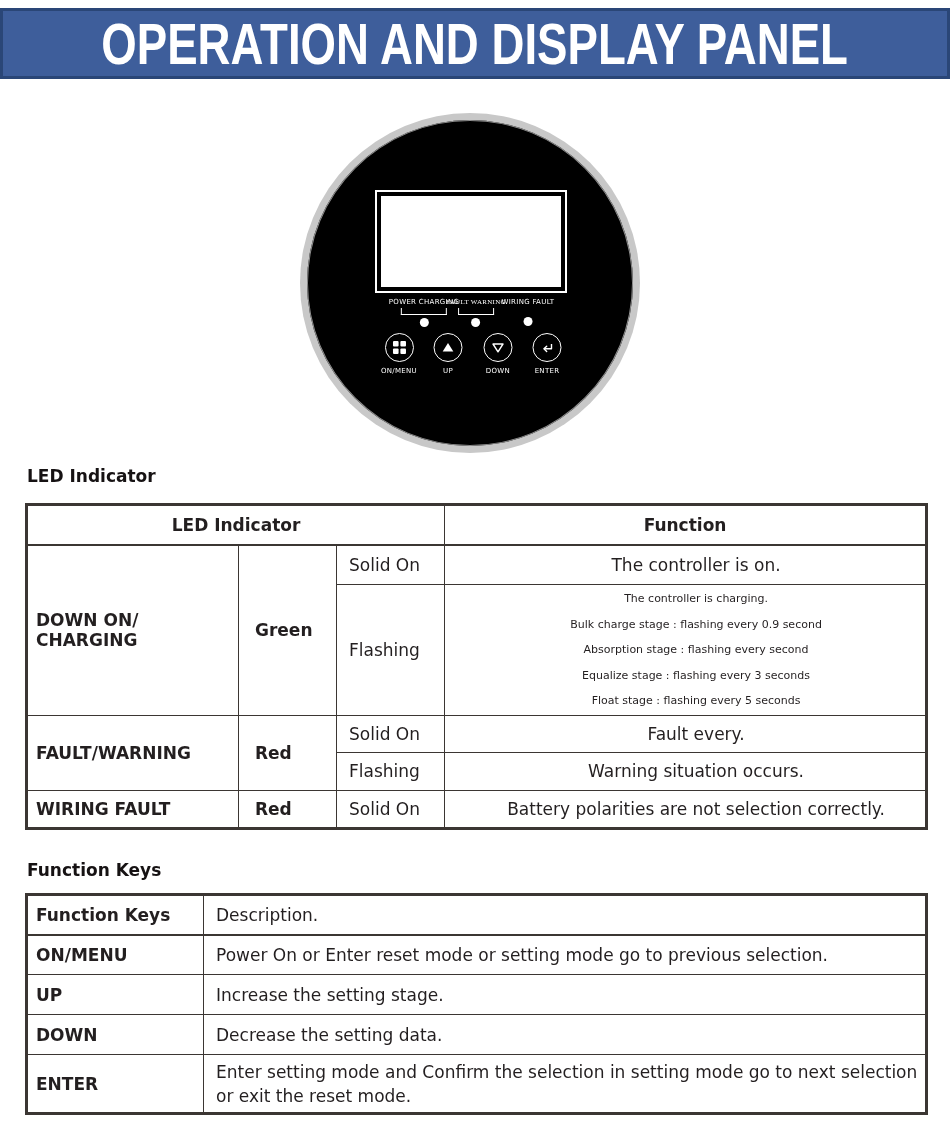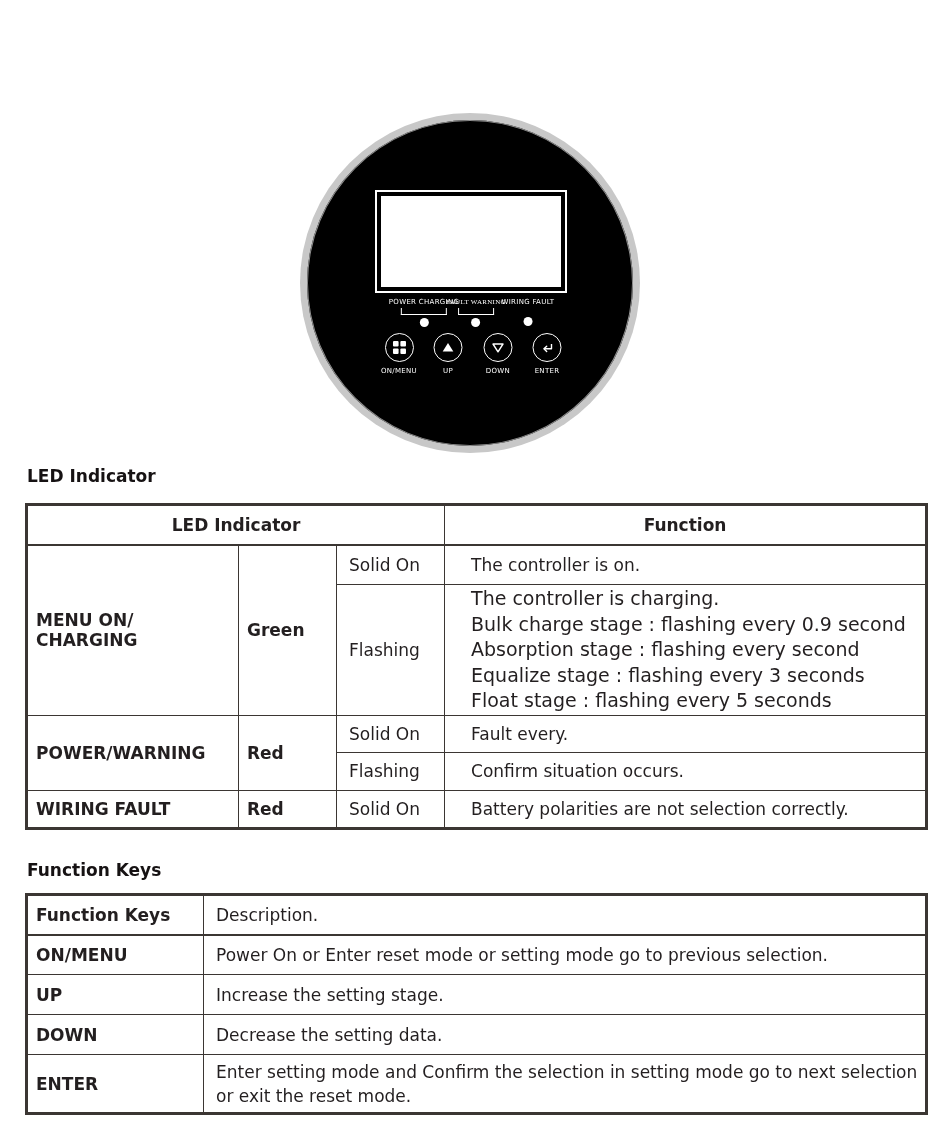--- a/index.html
+++ b/index.html
@@ -46,32 +46,35 @@
 
   
   table{border-collapse:collapse;table-layout:fixed;}
   #led-table{position:absolute;left:25px;top:503px;width:900px;
              border:3px solid #3b3633;font-size:17px;}
   #fk-table{position:absolute;left:25px;top:893px;width:900px;
             border:3px solid #3b3633;font-size:17px;}
   td,th{border:1.5px solid #3b3633;vertical-align:middle;overflow:hidden;}
   tr.hdr th{border-bottom:2.5px solid #3b3633;font-weight:bold;text-align:center;}
   .cell-label{font-weight:bold;text-align:left;padding-left:8px;}
-  .cell-color{font-weight:bold;text-align:left;padding-left:8px;}
+  .cell-color{font-weight:bold;text-align:left;padding-left:16px;}
   .cell-state{text-align:left;padding-left:12px;}
-  .cell-msg{text-align:left;padding-left:26px;padding-right:4px;}
-  .msg-lines{line-height:25.5px;font-size:19px;}
+  .cell-msg{text-align:center;padding-left:26px;padding-right:4px;}
+  .msg-lines{line-height:25.5px;font-size:11px;}
   #fk-table .cell-key{font-weight:bold;text-align:left;padding-left:8px;}
   #fk-table .cell-desc{text-align:left;padding-left:12px;padding-right:6px;line-height:24px;}
 </style>
 </head>
 <body>
 
 <div id="page">
 
+  <div id="banner">
+    <span class="banner-text">OPERATION AND DISPLAY PANEL</span>
+  </div>
 
   <div id="panel">
     <div class="panel-face"></div>
 
     <div class="lcd">
       <div class="lcd-screen"></div>
     </div>
 
     <div class="led-group" style="left:124px;">
       <span class="led-label">POWER CHARGING</span>
@@ -135,48 +138,48 @@
         <col style="width:108px">
         <col style="width:482px">
     </colgroup>
     <tbody>
         <tr class="hdr" style="height:40px;">
       <th colspan="3">LED Indicator</th>
       <th>Function</th>
     </tr>
     <tr style="height:40px;">
       <td class="cell-label" rowspan="2">
-        <div>MENU ON/</div>
+        <div>DOWN ON/</div>
         <div>CHARGING</div>
       </td>
       <td class="cell-color" rowspan="2">Green</td>
       <td class="cell-state">Solid On</td>
       <td class="cell-msg">The controller is on.</td>
     </tr>
     <tr style="height:129px;">
       <td class="cell-state">Flashing</td>
       <td class="cell-msg">
         <div class="msg-lines">
           <div>The controller is charging.</div>
           <div>Bulk charge stage : flashing every 0.9 second</div>
           <div>Absorption stage : flashing every second</div>
           <div>Equalize stage : flashing every 3 seconds</div>
           <div>Float stage : flashing every 5 seconds</div>
         </div>
       </td>
     </tr>
     <tr style="height:37px;">
-      <td class="cell-label" rowspan="2">POWER/WARNING</td>
+      <td class="cell-label" rowspan="2">FAULT/WARNING</td>
       <td class="cell-color" rowspan="2">Red</td>
       <td class="cell-state">Solid On</td>
       <td class="cell-msg">Fault every.</td>
     </tr>
     <tr style="height:38px;">
       <td class="cell-state">Flashing</td>
-      <td class="cell-msg">Confirm situation occurs.</td>
+      <td class="cell-msg">Warning situation occurs.</td>
     </tr>
     <tr style="height:38px;">
       <td class="cell-label">WIRING FAULT</td>
       <td class="cell-color">Red</td>
       <td class="cell-state">Solid On</td>
       <td class="cell-msg">Battery polarities are not selection correctly.</td>
     </tr>
   </tbody>
     </table>
 

